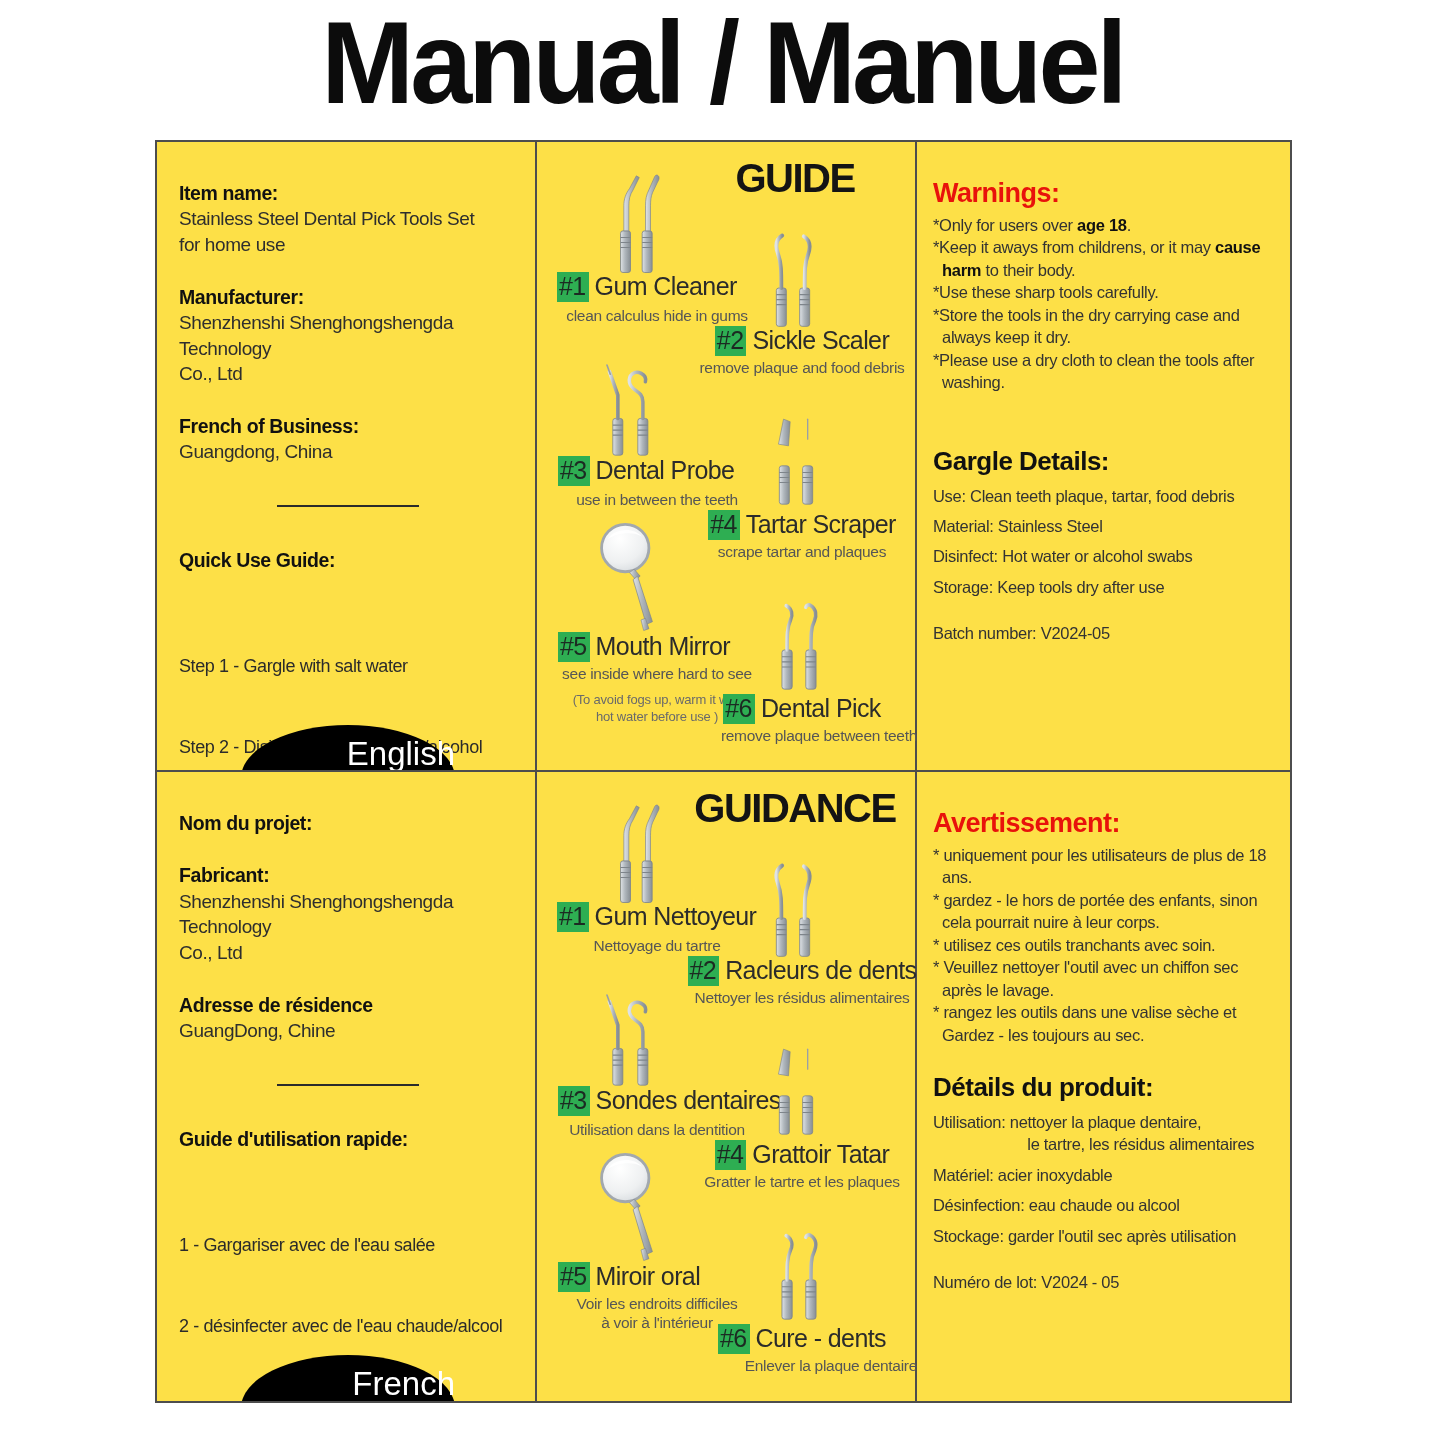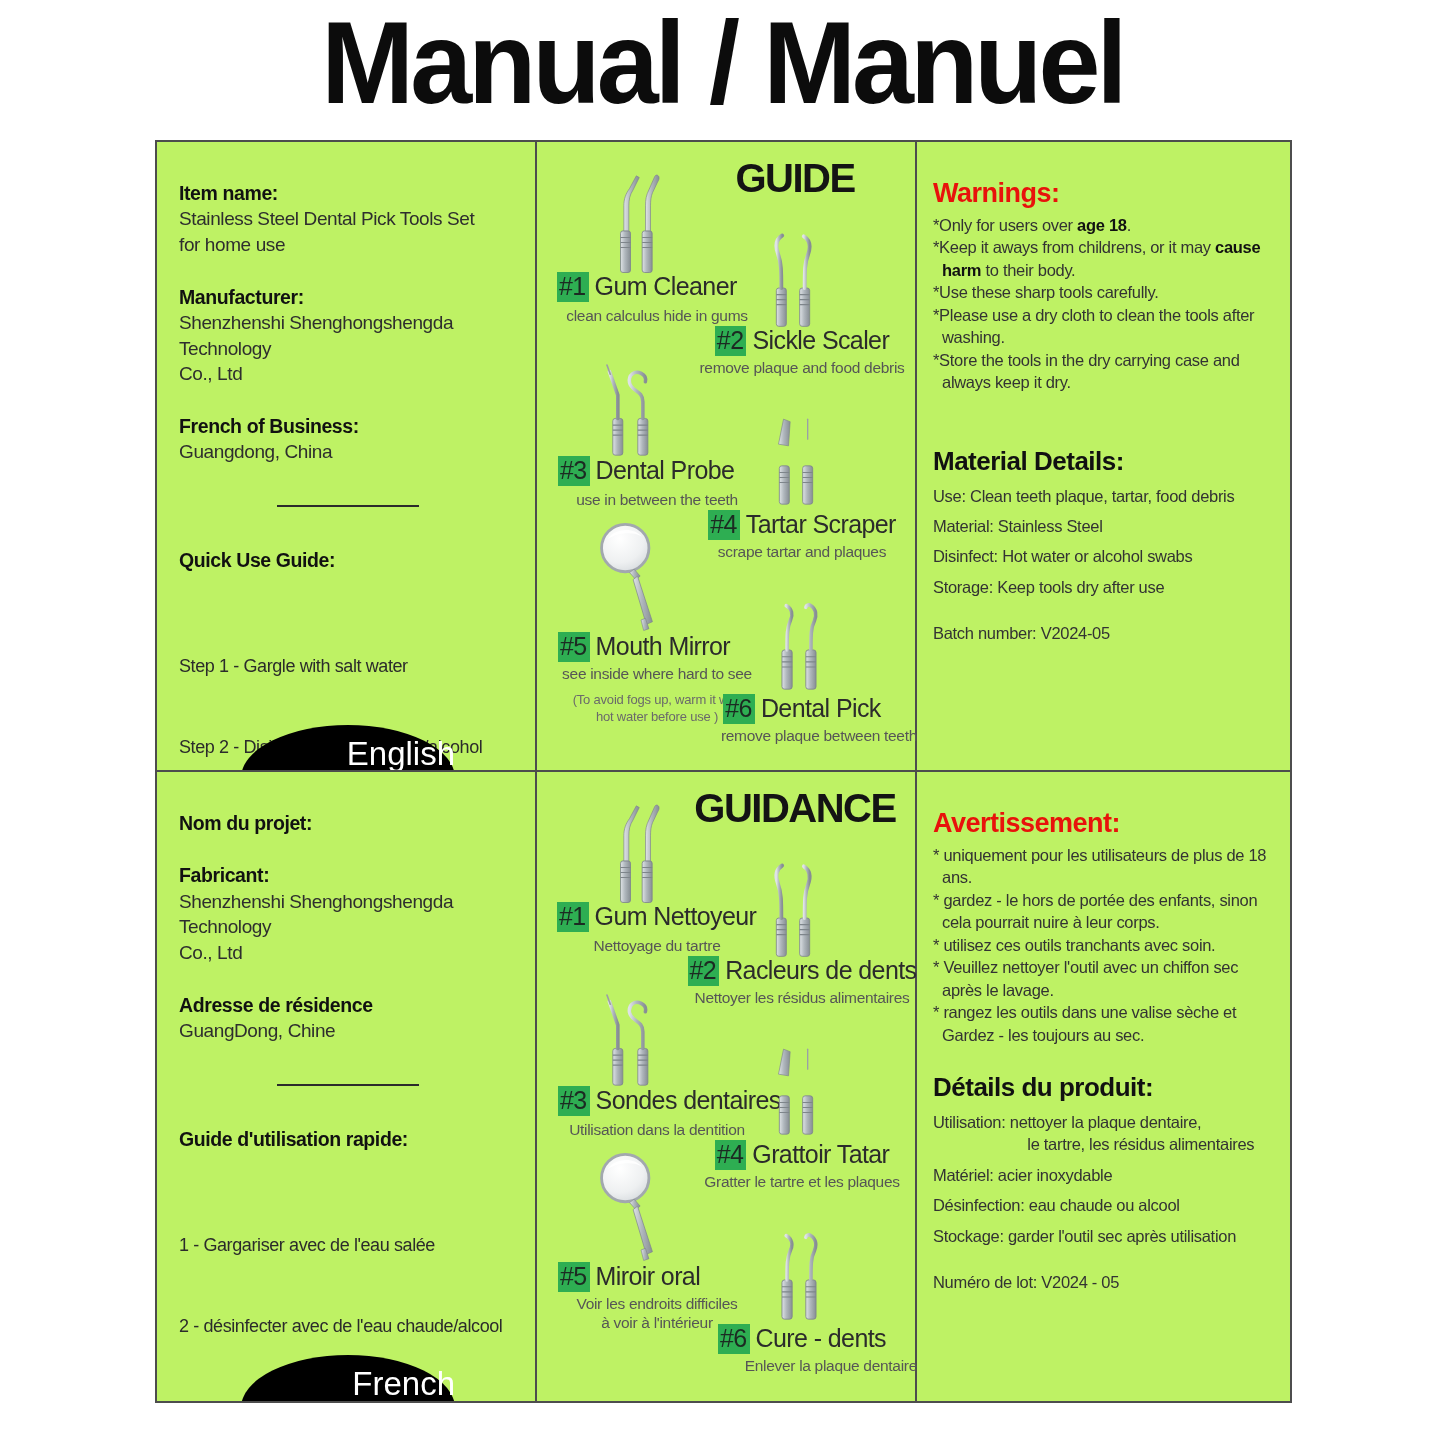--- a/index.html
+++ b/index.html
@@ -15,21 +15,21 @@
     position:absolute; top:-4px; left:0; width:1445px; height:138px;
     text-align:center; font-size:116px; font-weight:bold; color:#0c0c0c;
     letter-spacing:-4px; line-height:134px;
     transform:scaleX(0.96); transform-origin:center;
     white-space:nowrap;
   }
 
   
   .manual-box {
     position:absolute; left:155px; top:140px; width:1137px; height:1263px;
-    border:2px solid #4d4d4d; background:#bef264;
+    border:2px solid #4d4d4d; background:#fde047;
   }
   .hdiv { position:absolute; left:0; right:0; top:628px; height:2px; background:#4d4d4d; z-index:6; }
 
   .section { position:absolute; left:0; width:1133px; overflow:hidden; }
   .s0 { top:0; height:630px; }
   .s1 { top:630px; height:629px; }
 
   .cell { position:absolute; top:0; height:100%; }
   .cell-info  { left:0;     width:380px; border-right:2px solid #4d4d4d; }
   .cell-guide { left:380px; width:380px; border-right:2px solid #4d4d4d; }
@@ -268,24 +268,24 @@
         <div class="tdesc p-des6">remove plaque between teeth</div>
       </div>
     </div>
 
     <div class="cell cell-warn">
       <div class="warn-title">Warnings:</div>
       <div class="w-list">
         <div class="w-item"><span>*Only for users over </span><b>age 18</b><span>.</span></div>
         <div class="w-item"><span>*Keep it aways from childrens, or it may </span><b>cause harm</b><span> to their body.</span></div>
         <div class="w-item"><span>*Use these sharp tools carefully.</span><b></b><span></span></div>
+        <div class="w-item"><span>*Store the tools in the dry carrying case and always keep it dry.</span><b></b><span></span></div>
         <div class="w-item"><span>*Please use a dry cloth to clean the tools after washing.</span><b></b><span></span></div>
-        <div class="w-item"><span>*Store the tools in the dry carrying case and always keep it dry.</span><b></b><span></span></div>
-      </div>
-      <div class="pd-title">Material Details:</div>
+      </div>
+      <div class="pd-title">Gargle Details:</div>
       <div class="pd-list">
         <div>Use: Clean teeth plaque, tartar, food debris</div>
         <div>Material: Stainless Steel</div>
         <div>Disinfect: Hot water or alcohol swabs</div>
         <div>Storage: Keep tools dry after use</div>
       </div>
       <div class="batch">Batch number: V2024-05</div>
     </div>
   </div>
 

